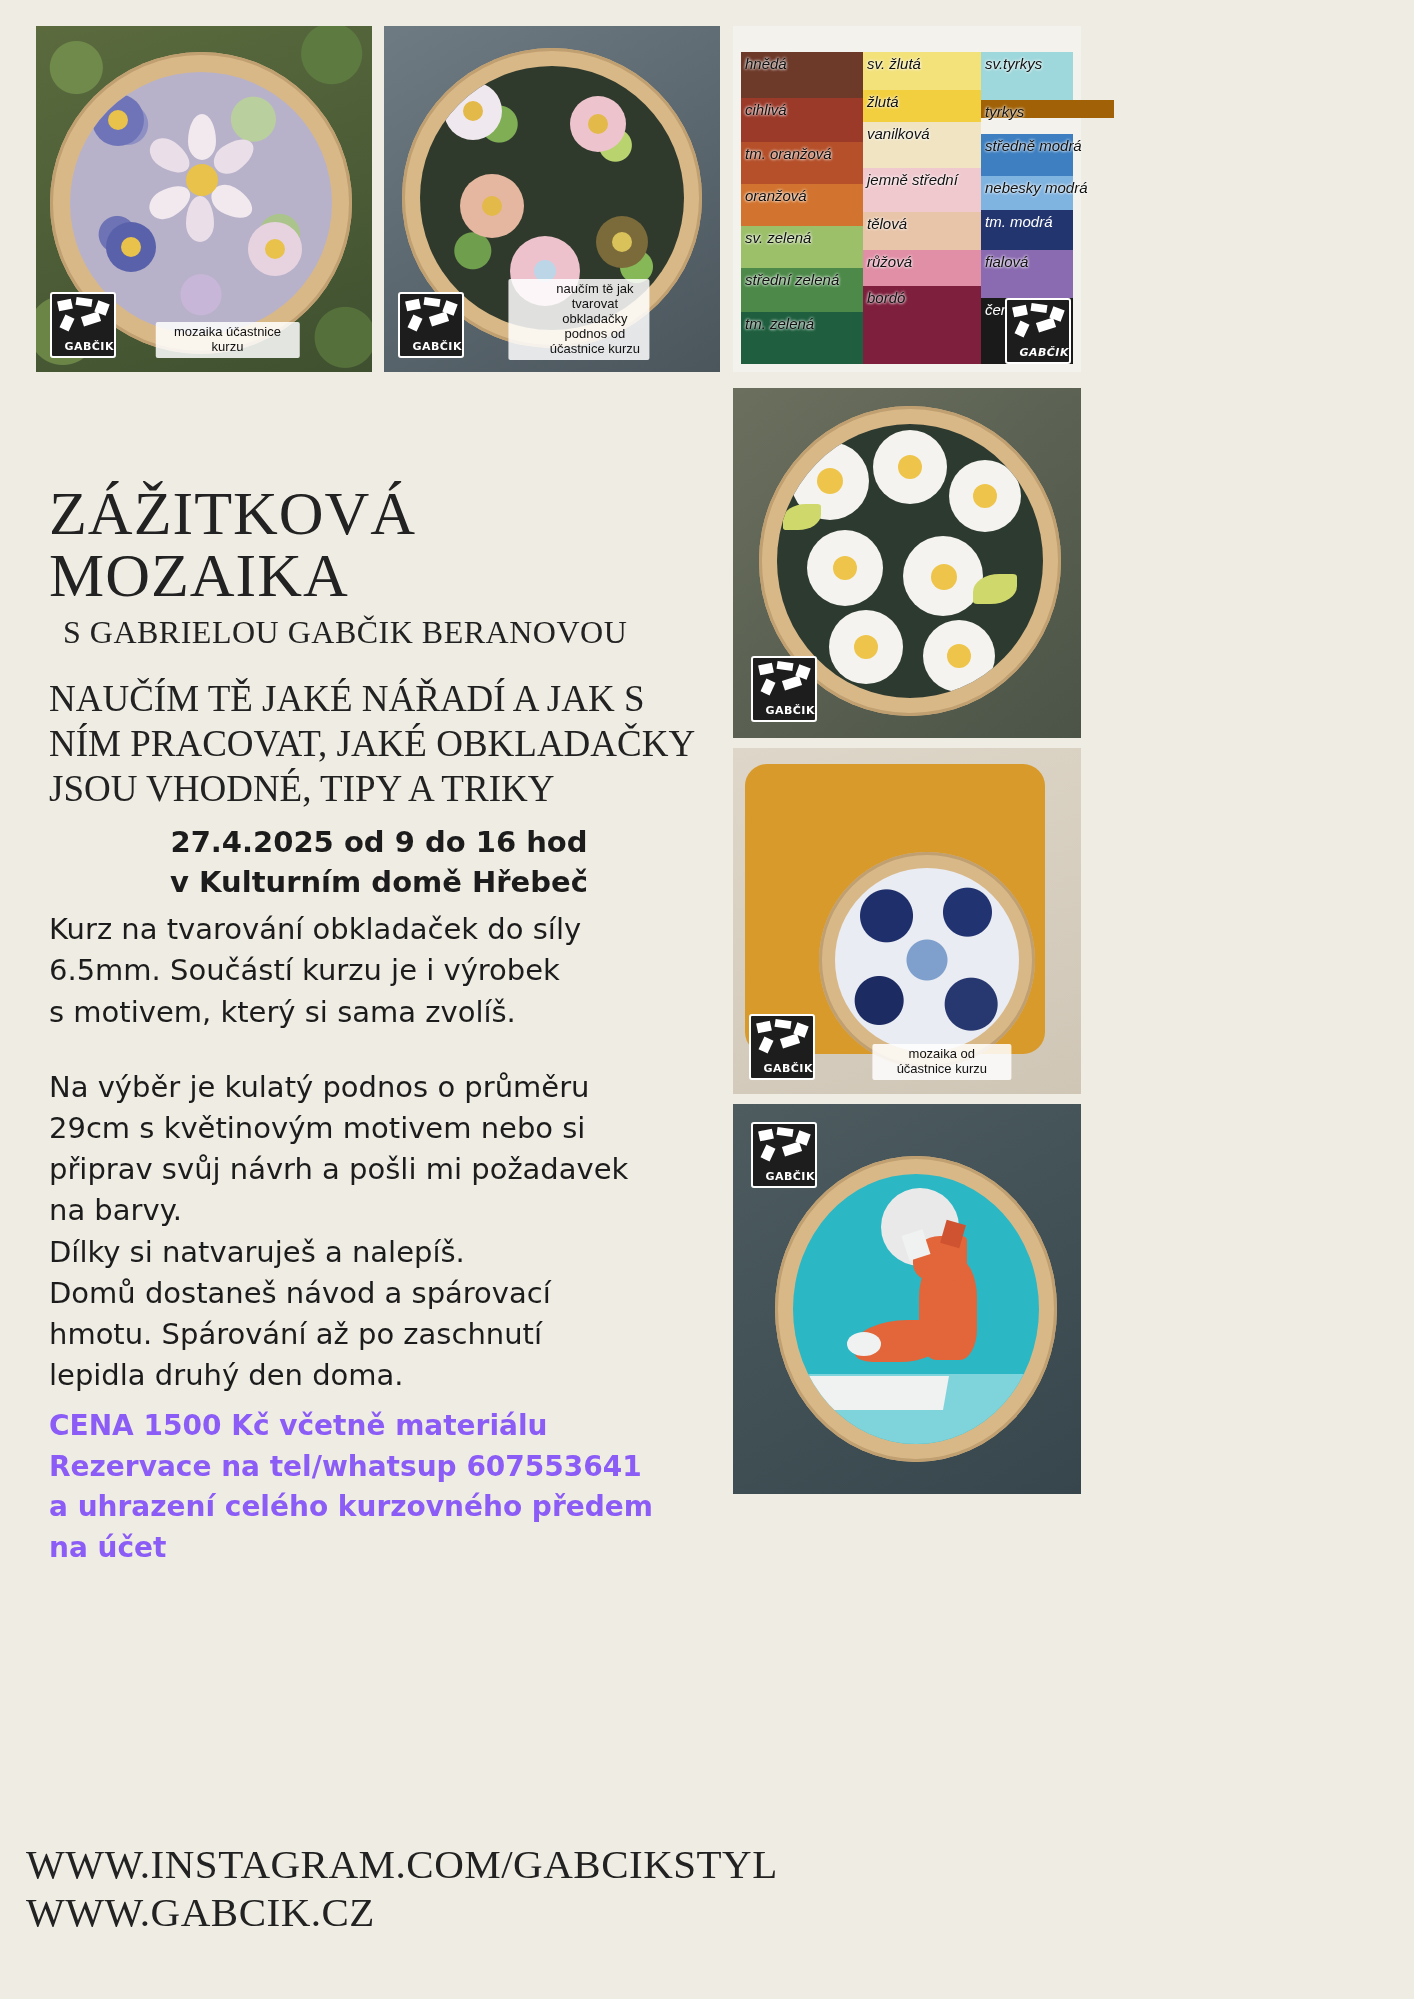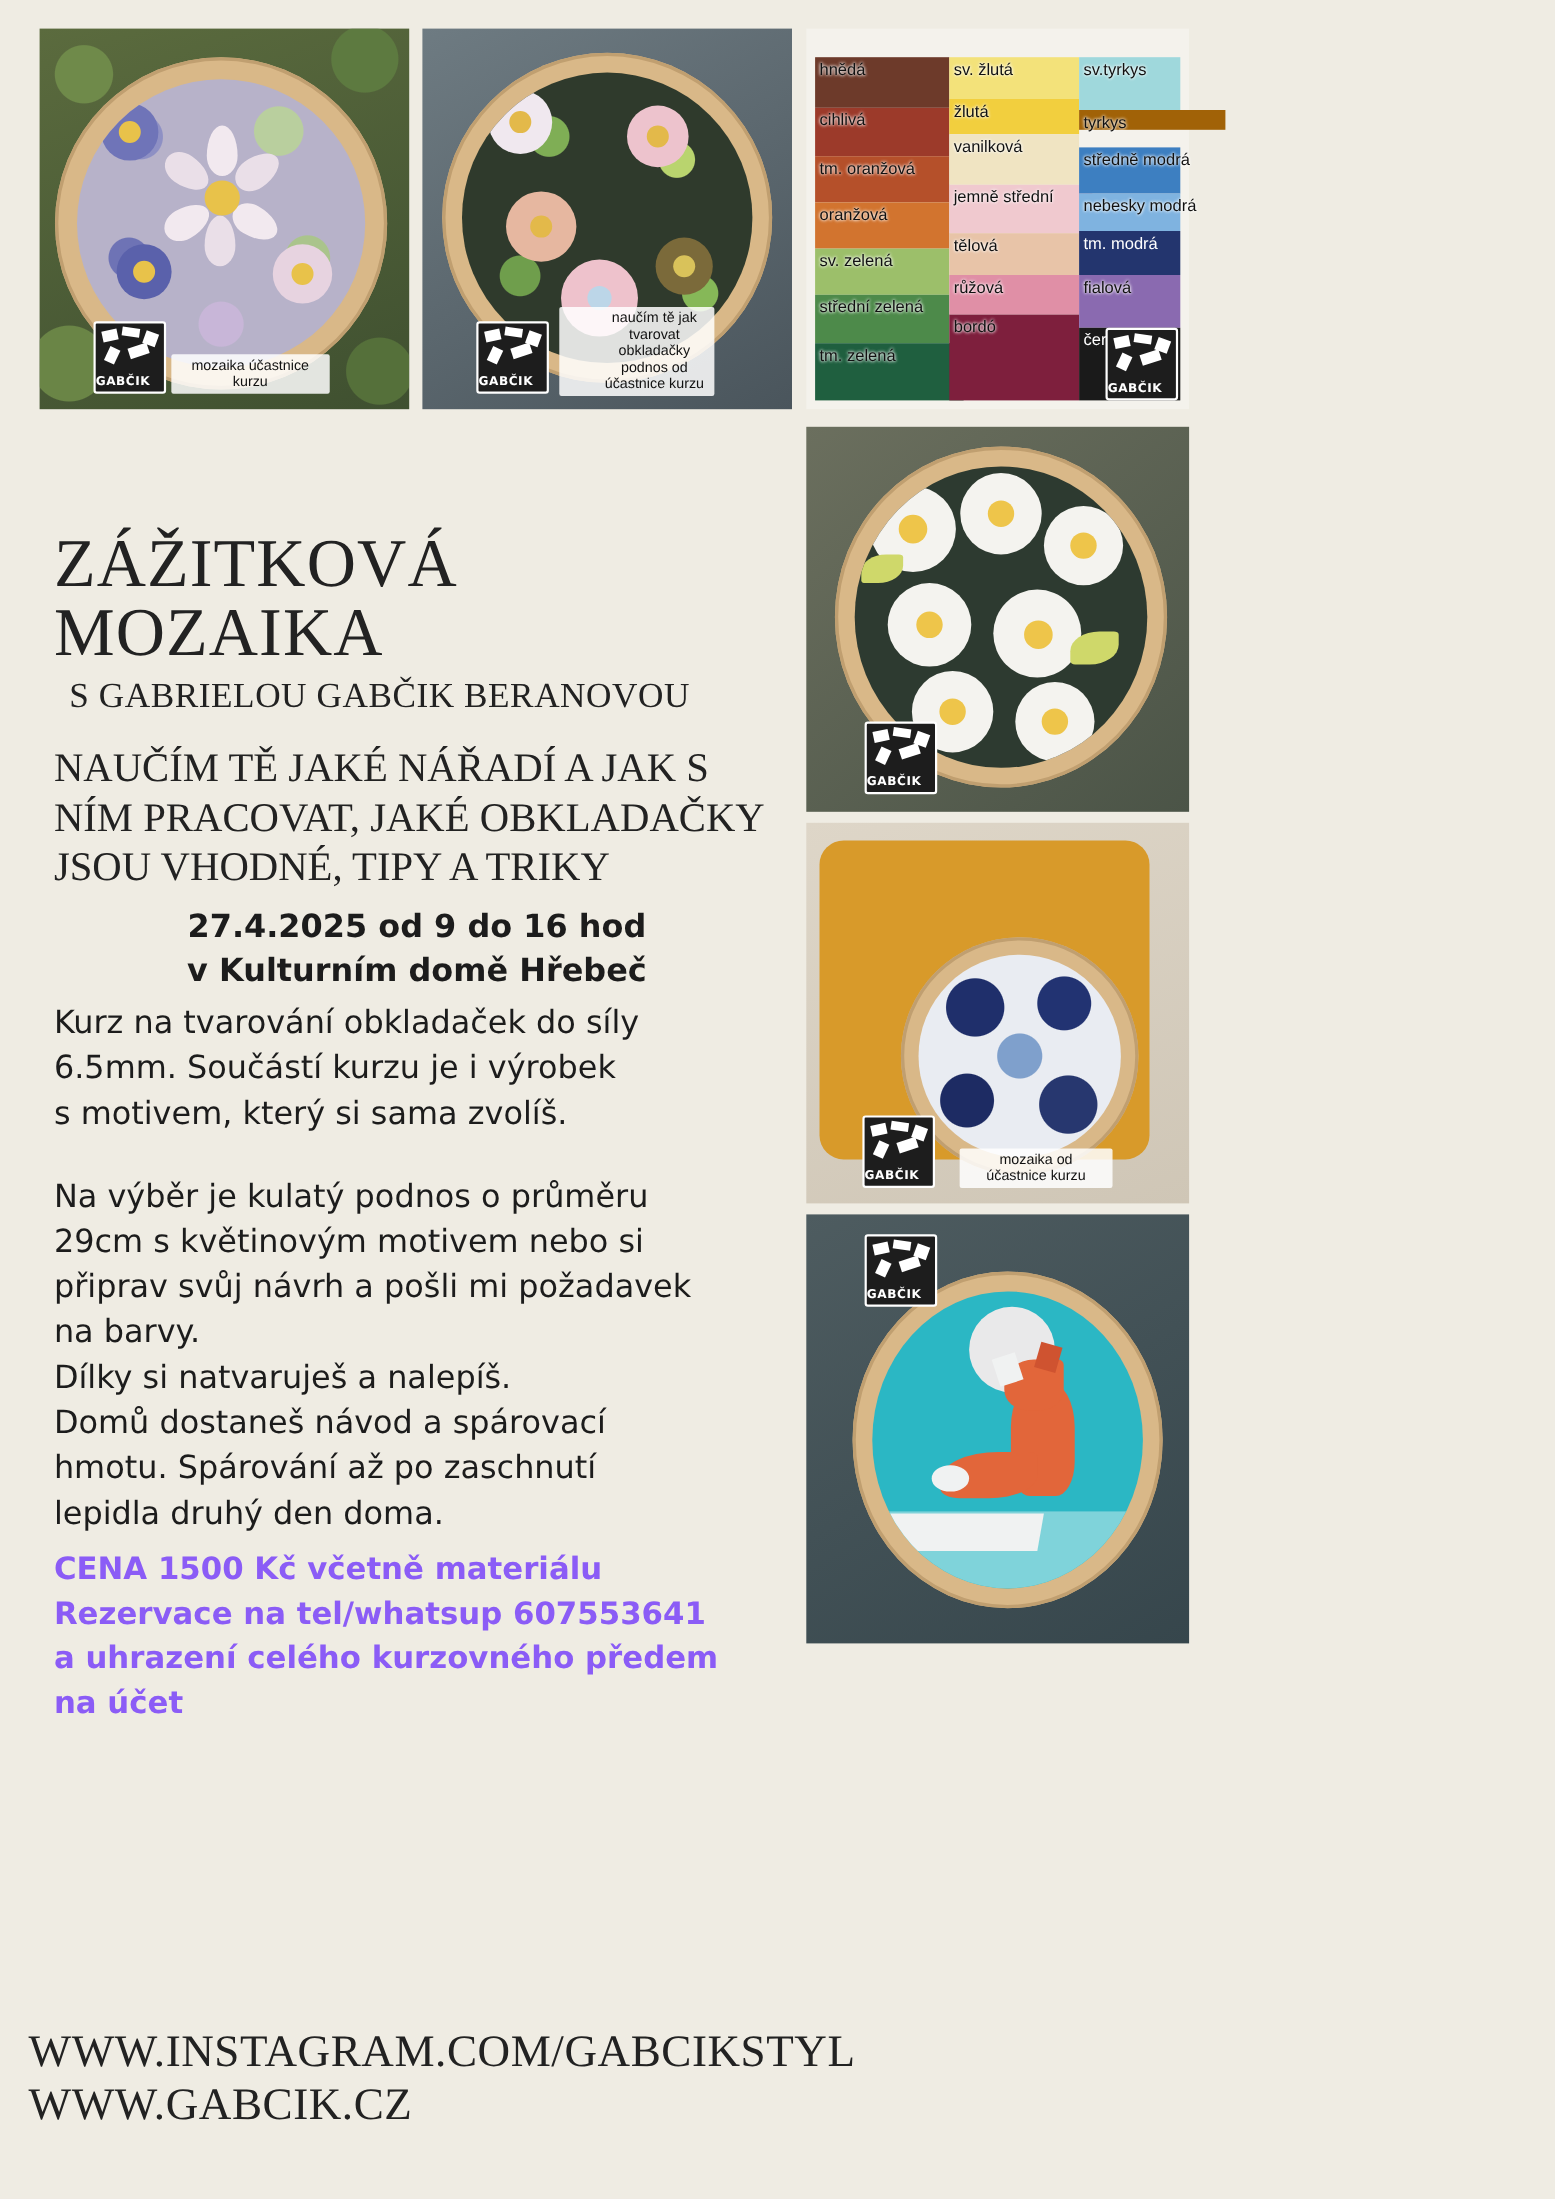--- a/index.html
+++ b/index.html
@@ -19,23 +19,22 @@
     position:absolute;left:50%;transform:translateX(-50%);
     background:rgba(255,255,255,.85);
     color:#111;font-size:13px;line-height:1.15;text-align:center;
     padding:3px 8px;border-radius:2px;white-space:pre-line;
   }
 
   
   .logo{
     position:absolute;width:62px;height:62px;background:#1d1d1d;
     border:2px solid #fff;border-radius:3px;
-    display:flex;align-items:flex-end;justify-content:flex-start;
+    display:flex;align-items:flex-end;justify-content:flex-end;
     overflow:hidden;
-    margin-left:35px;
   }
   .logo .shards{position:absolute;inset:4px 4px 18px 4px;}
   .logo .shards i{position:absolute;background:#fff;display:block;}
   .logo .txt{
     position:relative;color:#fff;font-family:"DejaVu Sans", sans-serif;
     font-weight:bold;font-size:11px;letter-spacing:.5px;margin-bottom:3px;
   }
 
   
   .tray{position:absolute;border-radius:50%;}
@@ -189,21 +188,21 @@
         <i style="left:40px;top:4px;width:12px;height:12px;transform:rotate(20deg);"></i>
         <i style="left:6px;top:18px;width:10px;height:14px;transform:rotate(25deg);"></i>
         <i style="left:26px;top:16px;width:18px;height:10px;transform:rotate(-18deg);"></i>
       </div>
       <span class="txt">GABČIK</span>
     </div>
     <div class="cap" style="bottom:12px;left:58%;padding-left:40px;">naučím  tě jak tvarovat obkladačky
 podnos od účastnice kurzu</div>
   </div>
 
-  <div class="chart" style="left:733px;top:26px;width:348px;height:346px;">
+  <div class="chart" style="left:733px;top:26px;width:348px;height:346px;font-style:italic;">
 
     <div class="swatch" style="left:8px;top:26px;width:122px;height:46px;background:#6d3a2a;">
       <span class="lbl">hnědá</span>
     </div>
     <div class="swatch" style="left:8px;top:72px;width:122px;height:44px;background:#9c3a2a;">
       <span class="lbl">cihlivá</span>
     </div>
     <div class="swatch" style="left:8px;top:116px;width:122px;height:42px;background:#b5502a;">
       <span class="lbl">tm. oranžová</span>
     </div>

